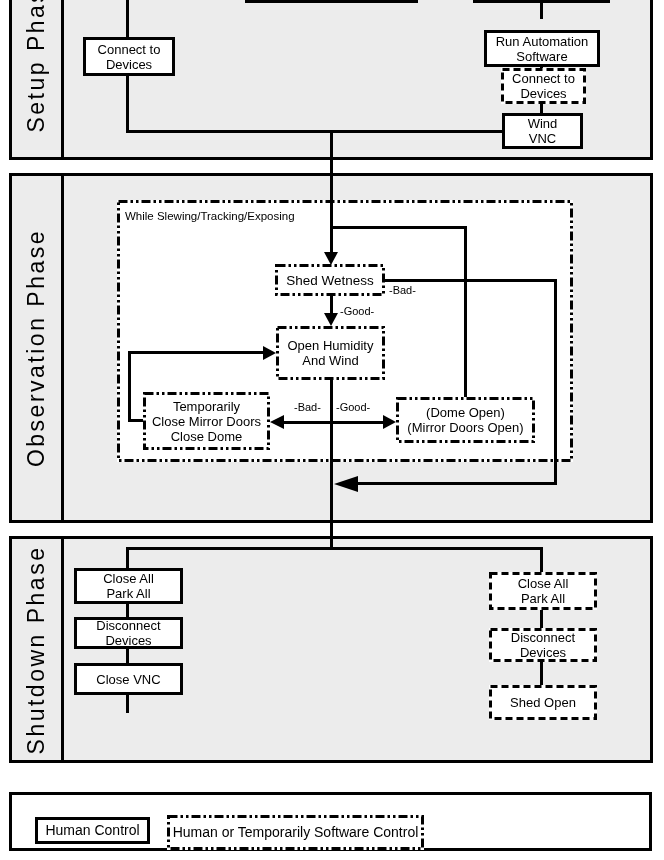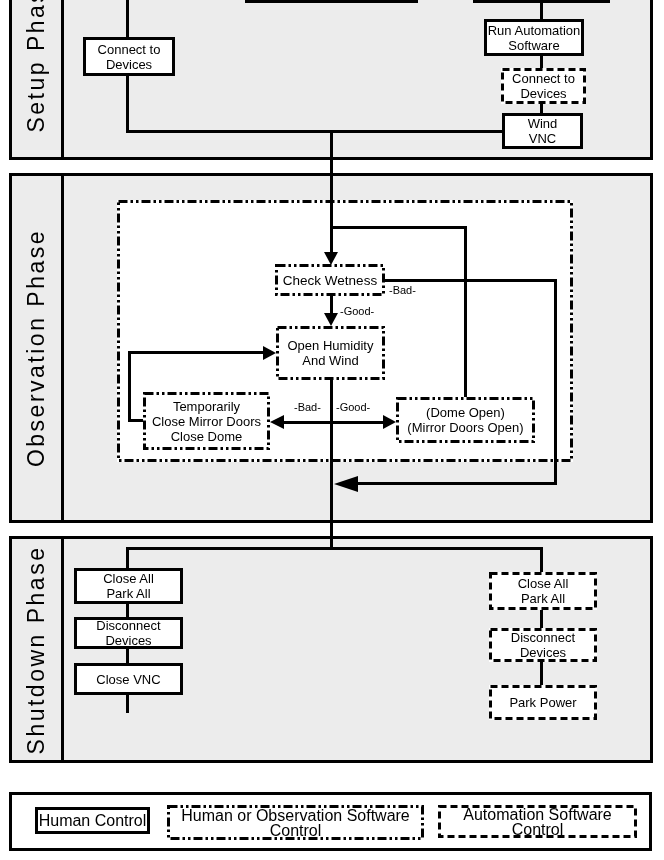--- a/index.html
+++ b/index.html
@@ -27,21 +27,21 @@
   .cont .loop-label { position:absolute; left:8px; top:9px; font-size:11.5px; white-space:nowrap; }
   .hl { position:absolute; height:3px; background:#000; }
   .vl { position:absolute; width:3px;  background:#000; }
   .ar { position:absolute; width:0; height:0; }
   .ar.down  { border-left:7px solid transparent; border-right:7px solid transparent; border-top:13px solid #000; }
   .ar.left  { border-top:7px solid transparent; border-bottom:7px solid transparent; border-right:14px solid #000; }
   .ar.leftL { border-top:8px solid transparent; border-bottom:8px solid transparent; border-right:24px solid #000; }
   .ar.right { border-top:7px solid transparent; border-bottom:7px solid transparent; border-left:13px solid #000; }
   .lbl { position:absolute; font-size:11px; white-space:nowrap; }
   .legend-outer { position:absolute; background:#fff; border:3px solid #000; box-sizing:border-box; }
-  .legend-box { font-size:16px; }
+  .legend-box { font-size:14px;margin-top:10px; }
 </style>
 </head>
 <body>
 
 <div id="stage">
 
   <div class="band" style="left:9px; top:-60px; width:644px; height:220px"></div>
   <div class="band" style="left:9px; top:173px; width:644px; height:350px"></div>
   <div class="band" style="left:9px; top:536px; width:644px; height:227px"></div>
 
@@ -50,20 +50,21 @@
   <div class="sep" style="left:61px; top:539px; height:221px"></div>
 
   <div class="vlabel" style="left:36px; top:53px">Setup Phase</div>
   <div class="vlabel" style="left:36px; top:348px">Observation Phase</div>
   <div class="vlabel" style="left:36px; top:650px">Shutdown Phase</div>
 
   <div class="box" style="left:245px; top:-30px; width:173px; height:33px"></div>
   <div class="box" style="left:473px; top:-30px; width:137px; height:33px"></div>
 
   <div class="cont dd" style="left:117px; top:200px; width:456px; height:262px">
+    <span class="loop-label">While Slewing/Tracking/Exposing</span>
   <svg width="456" height="262" style="position: absolute; left: 0px; top: 0px; pointer-events: none; overflow: visible;">
         <rect x="1.5" y="1.5" width="453" height="259" fill="none" stroke="#000000" stroke-width="3" stroke-dasharray="9 3 2.5 3 2.5 3"></rect>
       </svg></div>
 
   <div class="vl" style="left:126px; top:0px; height:37px"></div>
   <div class="vl" style="left:126px; top:76px; height:57px"></div>
   <div class="hl" style="left:126px; top:130px; width:376px"></div>
 
   <div class="vl" style="left:540px; top:3px; height:16px"></div>
   <div class="vl" style="left:540px; top:56px; height:12px"></div>
@@ -98,30 +99,30 @@
   <div class="vl" style="left:126px; top:550px; height:18px"></div>
   <div class="vl" style="left:540px; top:550px; height:22px"></div>
   <div class="vl" style="left:126px; top:604px; height:13px"></div>
   <div class="vl" style="left:126px; top:649px; height:14px"></div>
   <div class="vl" style="left:126px; top:695px; height:18px"></div>
   <div class="vl" style="left:540px; top:610px; height:18px"></div>
   <div class="vl" style="left:540px; top:662px; height:23px"></div>
 
   <div class="box" style="left:83px;  top:37px;  width:92px;  height:39px"><span>Connect to
 Devices</span></div>
-  <div class="box" style="left:484px; top:19px;  width:100px; height:37px"><span>Run Automation
+  <div class="box" style="left:484px; top:30px;  width:116px; height:37px"><span>Run Automation
 Software</span></div>
   <div class="da" style="left:501px; top:68px;  width:85px;  height:36px"><span>Connect to
 Devices</span><svg width="85" height="36" style="position: absolute; left: 0px; top: 0px; pointer-events: none; overflow: visible;">
         <rect x="1.5" y="1.5" width="82" height="33" fill="none" stroke="#000000" stroke-width="3" stroke-dasharray="7 4"></rect>
       </svg></div>
   <div class="box" style="left:502px; top:113px; width:81px;  height:36px"><span>Wind
 VNC</span></div>
 
-  <div class="dd" style="left:275px; top:264px; width:110px; height:32px; font-size:13.5px"><span>Check Wetness</span><svg width="110" height="32" style="position: absolute; left: 0px; top: 0px; pointer-events: none; overflow: visible;">
+  <div class="dd" style="left:275px; top:264px; width:110px; height:32px; font-size:13.5px"><span>Shed Wetness</span><svg width="110" height="32" style="position: absolute; left: 0px; top: 0px; pointer-events: none; overflow: visible;">
         <rect x="1.5" y="1.5" width="107" height="29" fill="none" stroke="#000000" stroke-width="3" stroke-dasharray="9 3 2.5 3 2.5 3"></rect>
       </svg></div>
   <div class="dd" style="left:276px; top:326px; width:109px; height:54px"><span>Open Humidity
 And Wind</span><svg width="109" height="54" style="position: absolute; left: 0px; top: 0px; pointer-events: none; overflow: visible;">
         <rect x="1.5" y="1.5" width="106" height="51" fill="none" stroke="#000000" stroke-width="3" stroke-dasharray="9 3 2.5 3 2.5 3"></rect>
       </svg></div>
   <div class="dd" style="left:143px; top:392px; width:127px; height:58px"><span>Temporarily
 Close Mirror Doors
 Close Dome</span><svg width="127" height="58" style="position: absolute; left: 0px; top: 0px; pointer-events: none; overflow: visible;">
         <rect x="1.5" y="1.5" width="124" height="55" fill="none" stroke="#000000" stroke-width="3" stroke-dasharray="9 3 2.5 3 2.5 3"></rect>
@@ -143,26 +144,23 @@
   <div class="box" style="left:74px; top:663px; width:109px; height:32px"><span>Close VNC</span></div>
 
   <div class="da" style="left:489px; top:572px; width:108px; height:38px"><span>Close All
 Park All</span><svg width="108" height="38" style="position: absolute; left: 0px; top: 0px; pointer-events: none; overflow: visible;">
         <rect x="1.5" y="1.5" width="105" height="35" fill="none" stroke="#000000" stroke-width="3" stroke-dasharray="7 4"></rect>
       </svg></div>
   <div class="da" style="left:489px; top:628px; width:108px; height:34px"><span>Disconnect
 Devices</span><svg width="108" height="34" style="position: absolute; left: 0px; top: 0px; pointer-events: none; overflow: visible;">
         <rect x="1.5" y="1.5" width="105" height="31" fill="none" stroke="#000000" stroke-width="3" stroke-dasharray="7 4"></rect>
       </svg></div>
-  <div class="da" style="left:489px; top:685px; width:108px; height:35px"><span>Park Power</span><svg width="108" height="35" style="position: absolute; left: 0px; top: 0px; pointer-events: none; overflow: visible;">
+  <div class="da" style="left:489px; top:685px; width:108px; height:35px"><span>Shed Open</span><svg width="108" height="35" style="position: absolute; left: 0px; top: 0px; pointer-events: none; overflow: visible;">
         <rect x="1.5" y="1.5" width="105" height="32" fill="none" stroke="#000000" stroke-width="3" stroke-dasharray="7 4"></rect>
       </svg></div>
 
   <div class="legend-outer" style="left:9px; top:792px; width:643px; height:59px"></div>
   <div class="box legend-box" style="left:35px;  top:807px; width:115px; height:27px"><span>Human Control</span></div>
-  <div class="dd legend-box" style="left:167px; top:805px; width:257px; height:35px"><span>Human or Observation Software Control</span><svg width="257" height="35" style="position: absolute; left: 0px; top: 0px; pointer-events: none; overflow: visible;">
+  <div class="dd legend-box" style="left:167px; top:805px; width:257px; height:35px"><span>Human or Temporarily Software Control</span><svg width="257" height="35" style="position: absolute; left: 0px; top: 0px; pointer-events: none; overflow: visible;">
         <rect x="1.5" y="1.5" width="254" height="32" fill="none" stroke="#000000" stroke-width="3" stroke-dasharray="9 3 2.5 3 2.5 3"></rect>
-      </svg></div>
-  <div class="da legend-box" style="left:438px; top:805px; width:199px; height:33px"><span>Automation Software Control</span><svg width="199" height="33" style="position: absolute; left: 0px; top: 0px; pointer-events: none; overflow: visible;">
-        <rect x="1.5" y="1.5" width="196" height="30" fill="none" stroke="#000000" stroke-width="3" stroke-dasharray="7 4"></rect>
       </svg></div>
 
 </div>
 
 </body></html>

